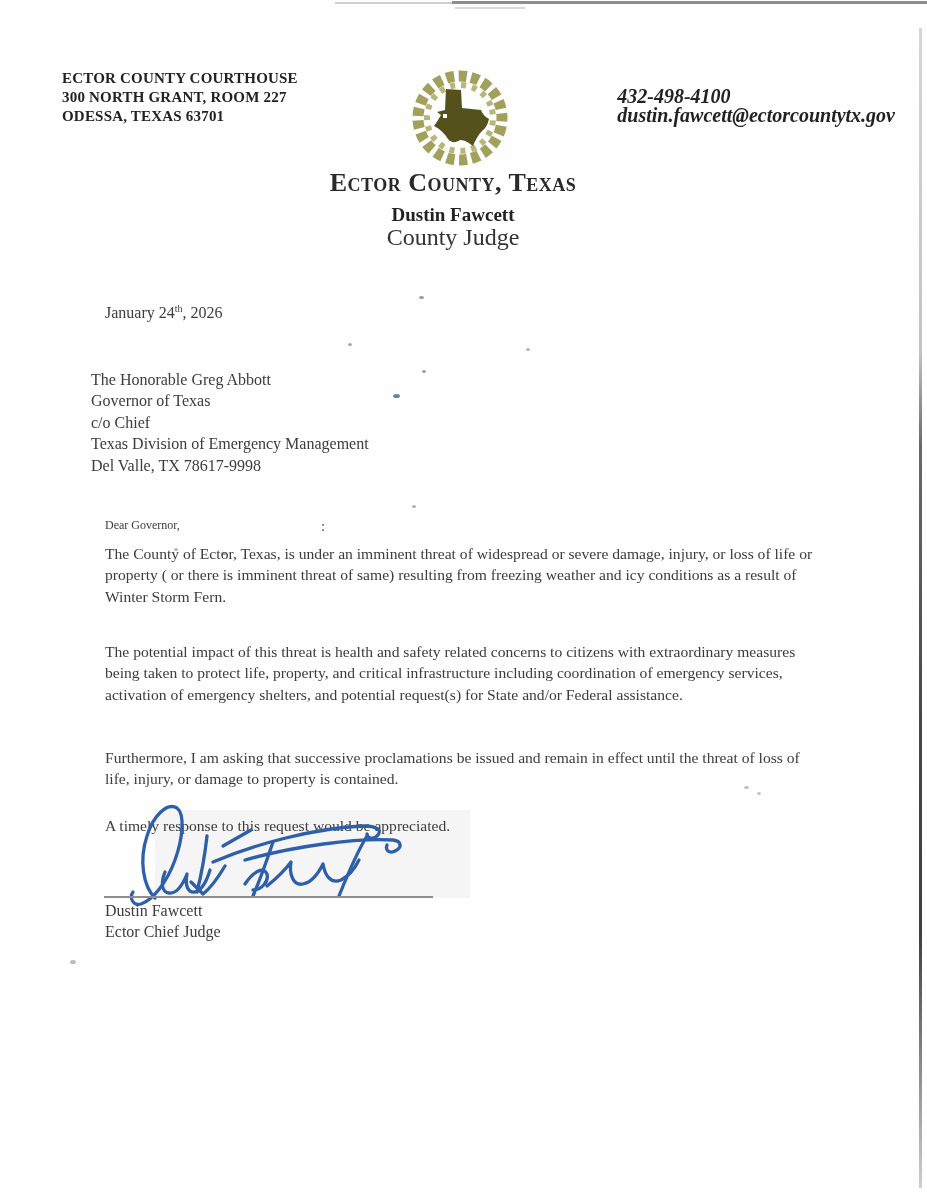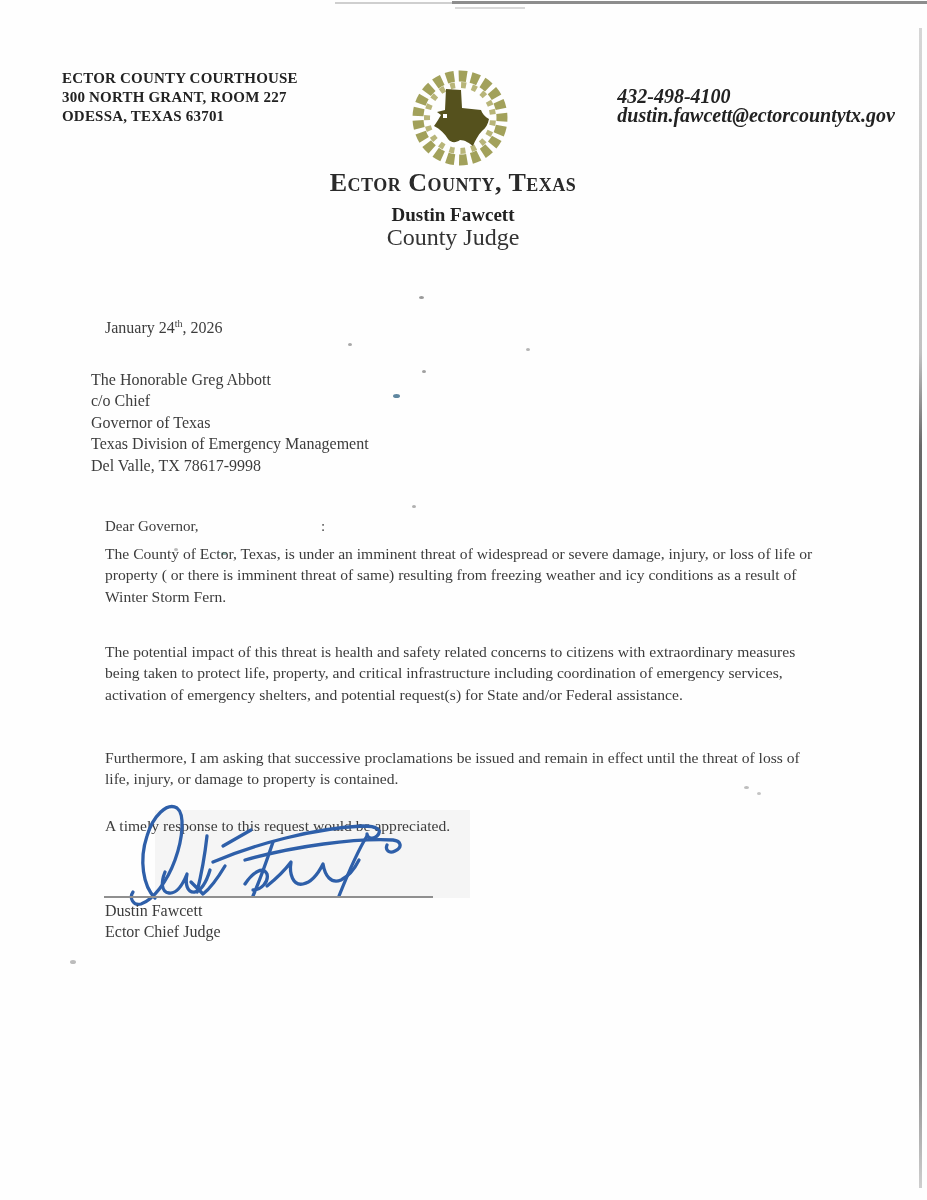--- a/index.html
+++ b/index.html
@@ -30,24 +30,24 @@
 
   .titleblock{left:0;top:170px;width:906px;text-align:center;}
   .org{
     font-variant:small-caps;font-weight:bold;font-size:26px;
     color:#2a2a2a;letter-spacing:.5px;line-height:26px;
   }
   .official{font-weight:bold;font-size:19px;color:#222;margin-top:8px;line-height:22px;}
   .jobtitle{font-size:24px;color:#333;line-height:22px;}
 
   
-  .dateline{left:105px;top:318px;font-size:16px;text-align:center;}
+  .dateline{left:105px;top:303px;font-size:16px;text-align:center;}
   .dateline sup{font-size:10px;}
   .recipient{left:91px;top:369px;font-size:16px;line-height:21.4px;}
-  .salutation{left:105px;top:518px;font-size:15px;}
+  .salutation{left:105px;top:518px;font-size:12px;}
   .straycolon{left:321px;top:518px;font-size:15px;color:#4a4a4a;}
   .para{left:105px;width:723px;font-size:15.6px;line-height:21.3px;text-align:left;}
   .p1{top:543px;}
   .p2{top:641px;}
   .p3{top:747px;}
   .closingline{left:105px;top:817px;font-size:15.6px;}
 
   .sigshade{left:155px;top:810px;width:315px;height:88px;background:#f5f5f5;}
   .sig-svg{left:95px;top:798px;width:370px;height:115px;}
   .sigline{left:104px;top:896px;width:329px;height:1.5px;background:#8f8f8f;}
@@ -116,22 +116,22 @@
     <div class="official">Dustin Fawcett</div>
     <div class="jobtitle">County Judge</div>
   </div>
 
   <div class="abs dateline">
     <span>January 24</span><sup>th</sup><span>, 2026</span>
   </div>
 
   <div class="abs recipient">
     <div>The Honorable Greg Abbott</div>
+    <div>Governor of Texas</div>
     <div>c/o Chief</div>
-    <div>Governor of Texas</div>
     <div>Texas Division of Emergency Management</div>
     <div>Del Valle, TX 78617-9998</div>
   </div>
 
   <div class="abs salutation">Dear Governor,</div>
   <div class="abs straycolon">:</div>
 
   <div class="abs para p1">The County of Ector, Texas, is under an imminent threat of widespread or severe damage, injury, or loss of life or property ( or there is imminent threat of same) resulting from freezing weather and icy conditions as a result of Winter Storm Fern.</div>
   <div class="abs para p2">The potential impact of this threat is health and safety related concerns to citizens with extraordinary measures being taken to protect life, property, and critical infrastructure including coordination of emergency services, activation of emergency shelters, and potential request(s) for State and/or Federal assistance.</div>
   <div class="abs para p3">Furthermore, I am asking that successive proclamations be issued and remain in effect until the threat of loss of life, injury, or damage to property is contained.</div>

